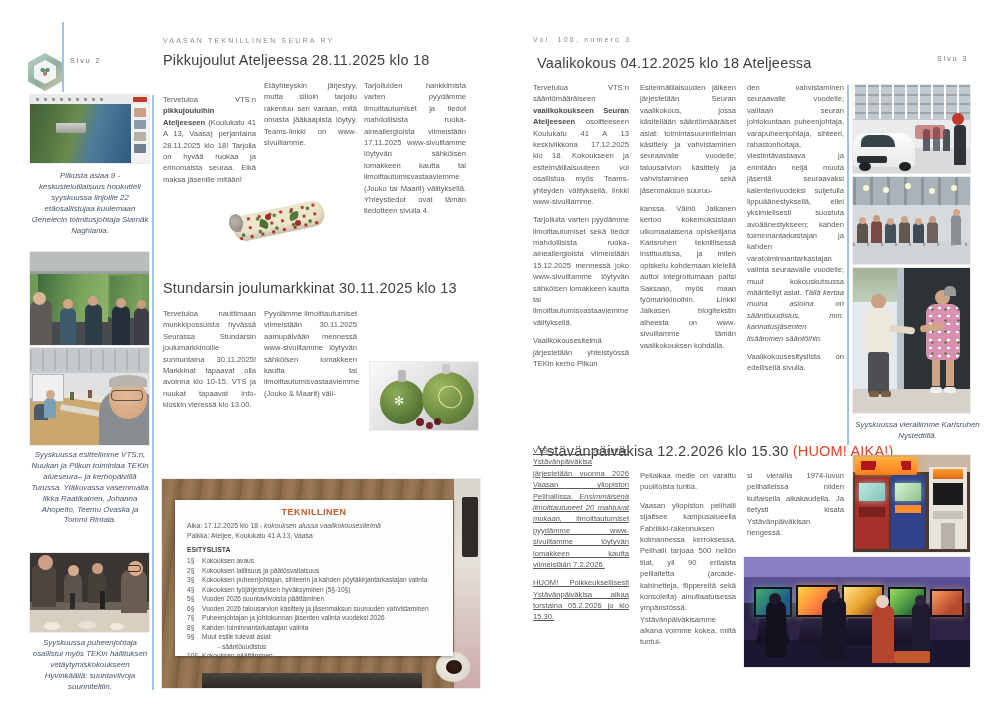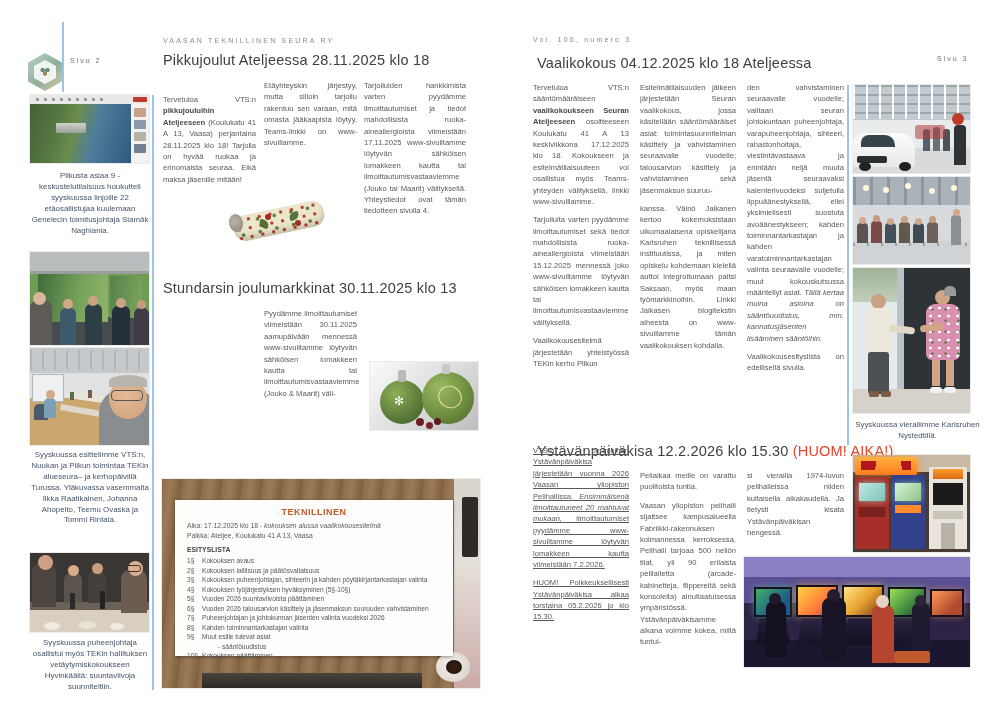--- a/index.html
+++ b/index.html
@@ -7,21 +7,21 @@
           font-family:"Liberation Sans",sans-serif;color:#595959;}
   .abs{position:absolute;text-align:center;}
   .kicker{font-size:7px;letter-spacing:2.2px;color:#8a8a8a;}
   .pagelbl{font-size:7px;letter-spacing:2px;color:#707070;}
   .h1{font-size:14.5px;color:#3f3f3f;letter-spacing:.2px;}
   .col{font-size:7.6px;line-height:1.5;color:#595959;text-align:justify;}
   .pp{margin:0 0 7px 0;}
   .b{font-weight:bold;color:#4a4a4a;}
   .it{font-style:italic;}
   .red{color:#e8442a;}
-  .caption{font-size:7.9px;color:#44546a;line-height:1.38;}
+  .caption{font-size:7.9px;font-style:italic;color:#44546a;line-height:1.38;}
   .vline{position:absolute;width:2px;background:#9dc3e6;}
   .ph{position:absolute;overflow:hidden;outline:1px solid rgba(0,0,0,.08);}
   .s{position:absolute;}
   
   .slidecard{position:absolute;background:#fdfdfc;box-shadow:0 1px 3px rgba(0,0,0,.35);}
   .slidetitle{font-size:9px;font-weight:bold;letter-spacing:.5px;text-align:center;color:#c05a2e;margin:7px 0 5px 0;}
   .slideline{font-size:6.8px;color:#5a5a5a;margin:0 0 3px 12px;}
   .slidehdr{font-size:6.8px;font-weight:bold;color:#444;margin:7px 0 3px 12px;}
   .li{display:flex;font-size:6.6px;color:#565656;line-height:1.45;margin-left:12px;}
   .li .num{width:15px;flex:none;}
@@ -58,20 +58,23 @@
     <div class="s" style="left:8px;top:18px;width:92px;height:26px;transform:rotate(-12deg);background:#ece6cc;border-radius:12px;background-image:radial-gradient(circle,#b5342c 1.3px,transparent 1.8px),radial-gradient(circle,#5c7a3a 1.6px,transparent 2.1px);background-size:11px 9px,17px 13px;box-shadow:inset 0 -4px 6px rgba(0,0,0,.18);"></div>
     <div class="s" style="left:4px;top:24px;width:14px;height:18px;background:radial-gradient(circle at 40% 40%,#b9b3a6,#8d877b);border-radius:50%;transform:rotate(-12deg);"></div>
     <div class="s" style="left:34px;top:30px;width:10px;height:8px;background:#4e6e34;border-radius:2px 6px 2px 6px;transform:rotate(20deg);"></div>
     <div class="s" style="left:64px;top:22px;width:10px;height:8px;background:#55763a;border-radius:6px 2px 6px 2px;transform:rotate(-18deg);"></div>
     <div class="s" style="left:40px;top:24px;width:6px;height:6px;background:#a12d25;border-radius:50%;"></div>
     <div class="s" style="left:70px;top:30px;width:6px;height:6px;background:#a12d25;border-radius:50%;"></div>
   </div>
 
   <div class="abs h1" style="left:163px;top:280px;">Stundarsin joulumarkkinat 30.11.2025 klo 13</div>
 
+  <div class="abs col" style="left:163px;top:308px;width:93px;">
+    <p class="pp">Tervetuloa nauttimaan munkkipossuista hyvässä Seurassa Stundarsin joulumarkkinoille sunnuntaina 30.11.2025! Markkinat tapaavat olla avoinna klo 10-15. VTS ja nuukat tapaavat info-kioskin vieressä klo 13.00.</p>
+  </div>
   <div class="abs col" style="left:264px;top:308px;width:93px;">
     <p class="pp">Pyydämme ilmoittautumiset viimeistään 30.11.2025 aamupäivään mennessä www-sivuiltamme löytyvän sähköisen lomakkeen kautta tai ilmoittautumisvastaaviemme (Jouko &amp; Maarit) väli-</p>
   </div>
 
   <div class="ph" style="left:370px;top:362px;width:108px;height:68px;">
     <div class="s" style="inset:0;background:linear-gradient(135deg,#fafafa,#dcdcdc 55%,#bdbdbd);"></div>
     <div class="s" style="left:10px;top:18px;width:44px;height:44px;border-radius:50%;background:radial-gradient(circle at 35% 30%,#8fae58,#5a7a39 60%,#3f5a28);"></div>
     <div class="s" style="left:52px;top:10px;width:52px;height:52px;border-radius:50%;background:radial-gradient(circle at 35% 30%,#9cb862,#6b8a3e 60%,#49642c);"></div>
     <div class="s" style="left:24px;top:32px;width:14px;height:14px;color:#fff;font-size:12px;line-height:14px;">✻</div>
     <div class="s" style="left:68px;top:24px;width:22px;height:20px;border:1px solid rgba(255,235,170,.8);border-radius:50%;transform:rotate(25deg);"></div>

